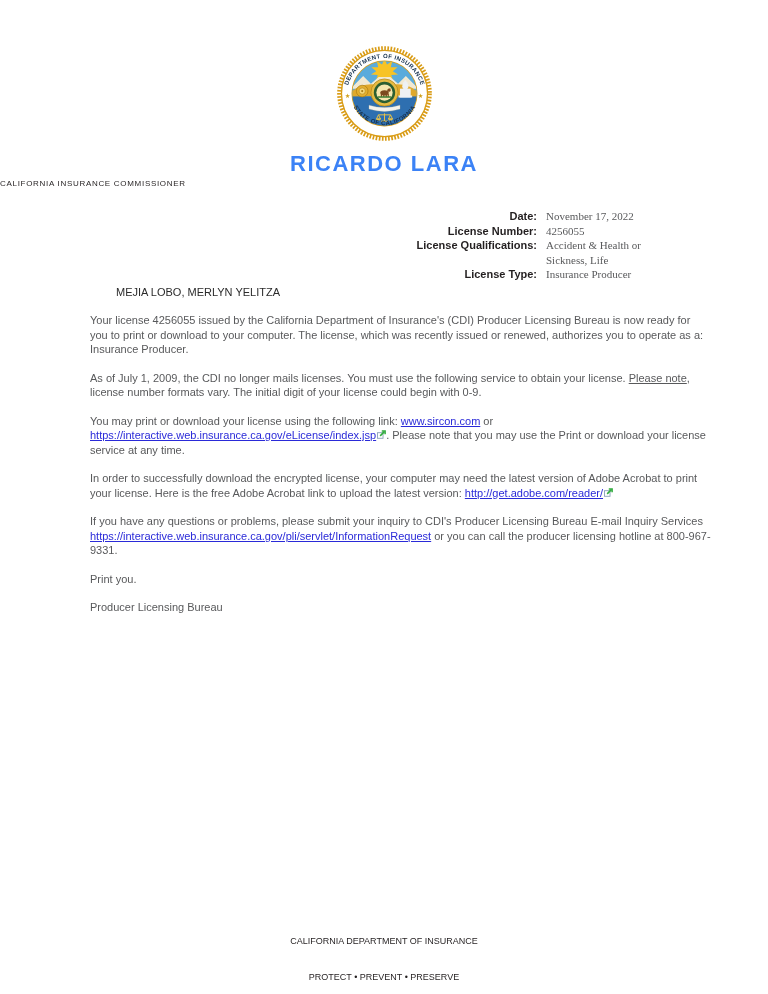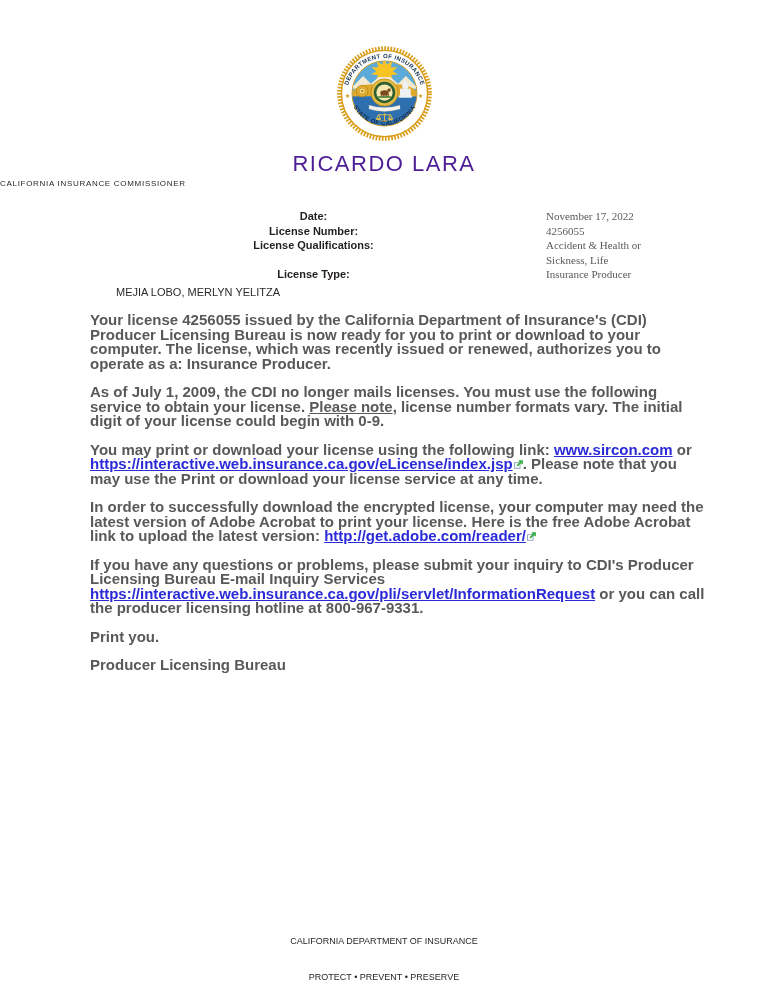--- a/index.html
+++ b/index.html
@@ -12,62 +12,61 @@
     margin: 0 auto;
     background: #ffffff;
     overflow: hidden;
   }
   .seal-wrap { width: 100%; text-align: center; padding-top: 45px; }
   .seal { width: 97px; height: 97px; }
   .commissioner-name {
     margin-top: 5px;
     text-align: center;
     font-size: 22px;
-    font-weight: 400;
+    font-weight: 700;
     letter-spacing: 1.5px;
-    color: #4c1d95;
+    color: #3b82f6;
   }
   .commissioner-title {
     margin-top: 2px;
     font-size: 8px;
     font-weight: 400;
     letter-spacing: 0.7px;
     color: #231f20;
   }
   .info-block {
     margin: 21px 90px 0 90px;
     font-size: 11px;
     line-height: 14.5px;
   }
   .info-row { display: flex; }
   .info-label {
     flex: 1 1 auto;
-    text-align: center;
+    text-align: right;
     font-weight: bold;
     color: #231f20;
     padding-right: 9px;
   }
   .info-value {
     flex: 0 0 132px;
     width: 132px;
     color: #58595b;
     font-family: Liberation Serif, serif;
   }
   .recipient {
     margin: 3px 90px 0 116px;
     font-size: 11px;
     line-height: 14.5px;
     color: #2b2b2b;
   }
   .para {
     margin: 14px 57px 0 90px;
-    font-size: 15px;
+    font-size: 11px;
     line-height: 14.5px;
     color: #58595b;
-    font-weight: bold;
   }
   .para a, .link {
     color: #2a2ad8;
     text-decoration: underline;
     cursor: pointer;
   }
   .u { text-decoration: underline; }
   .ext-icon { display: inline-block; vertical-align: baseline; margin-left: 1px; }
   .footer {
     position: absolute;

